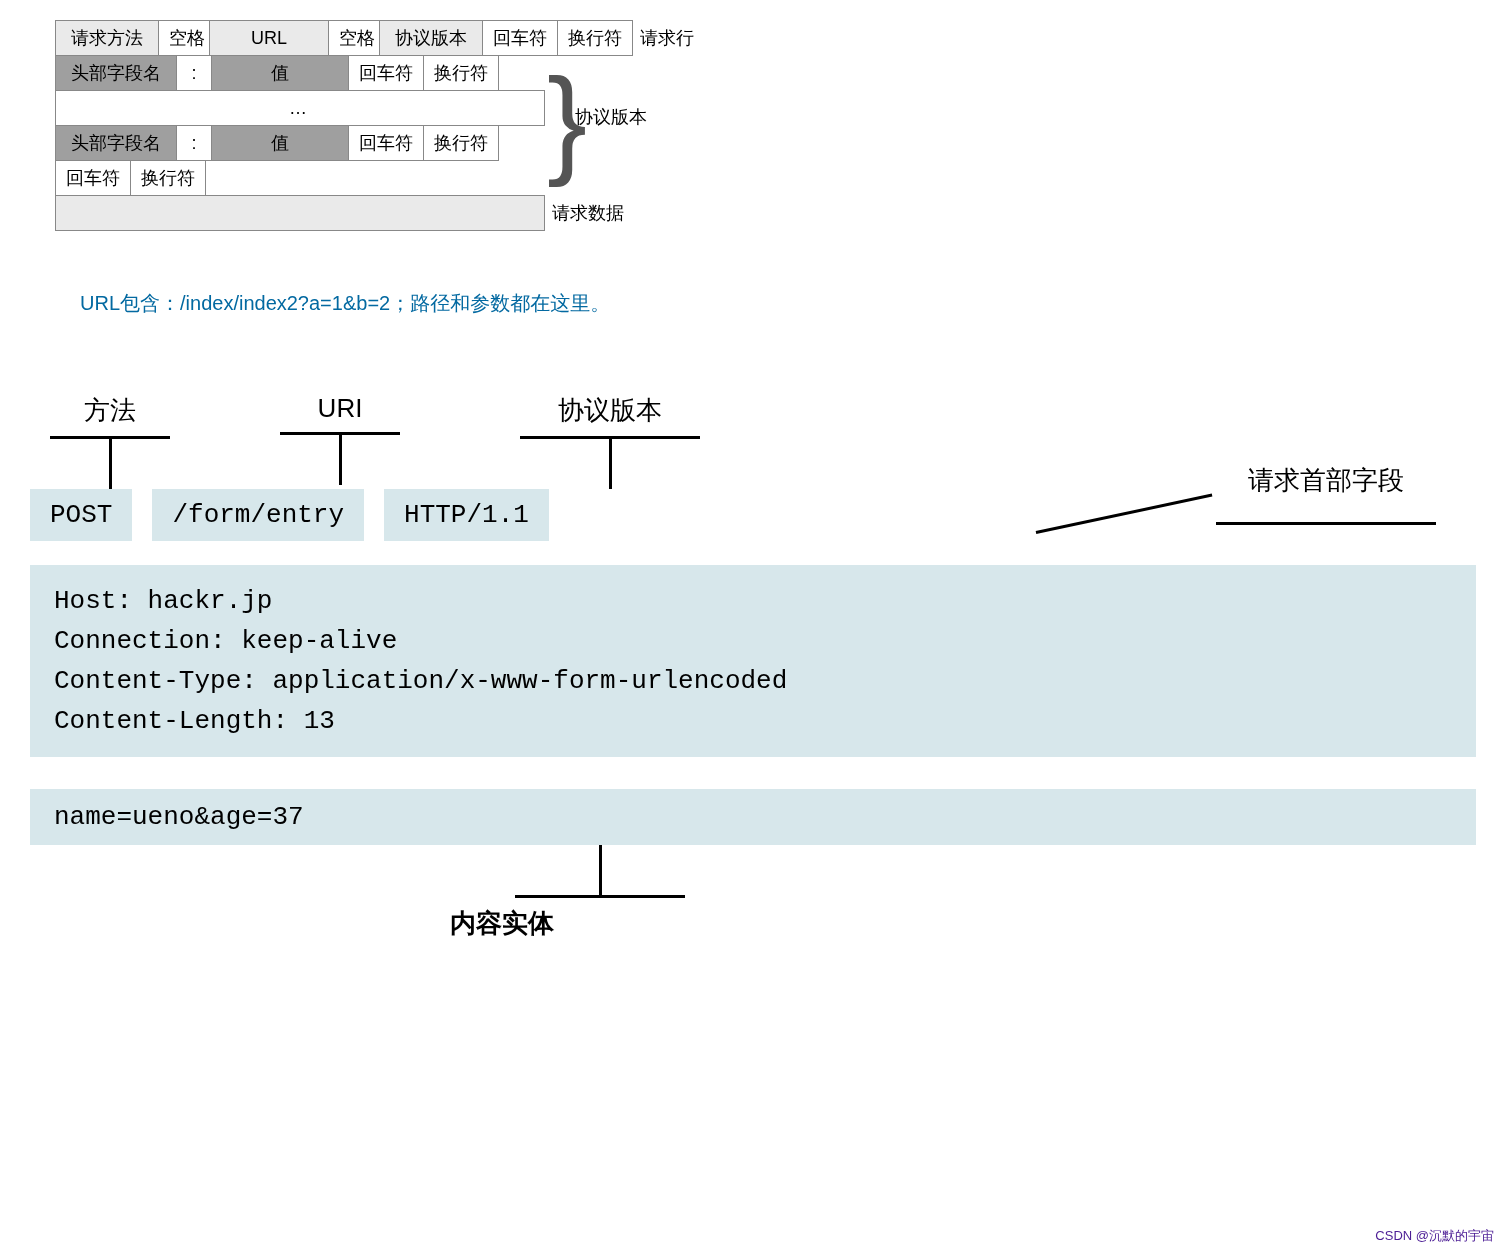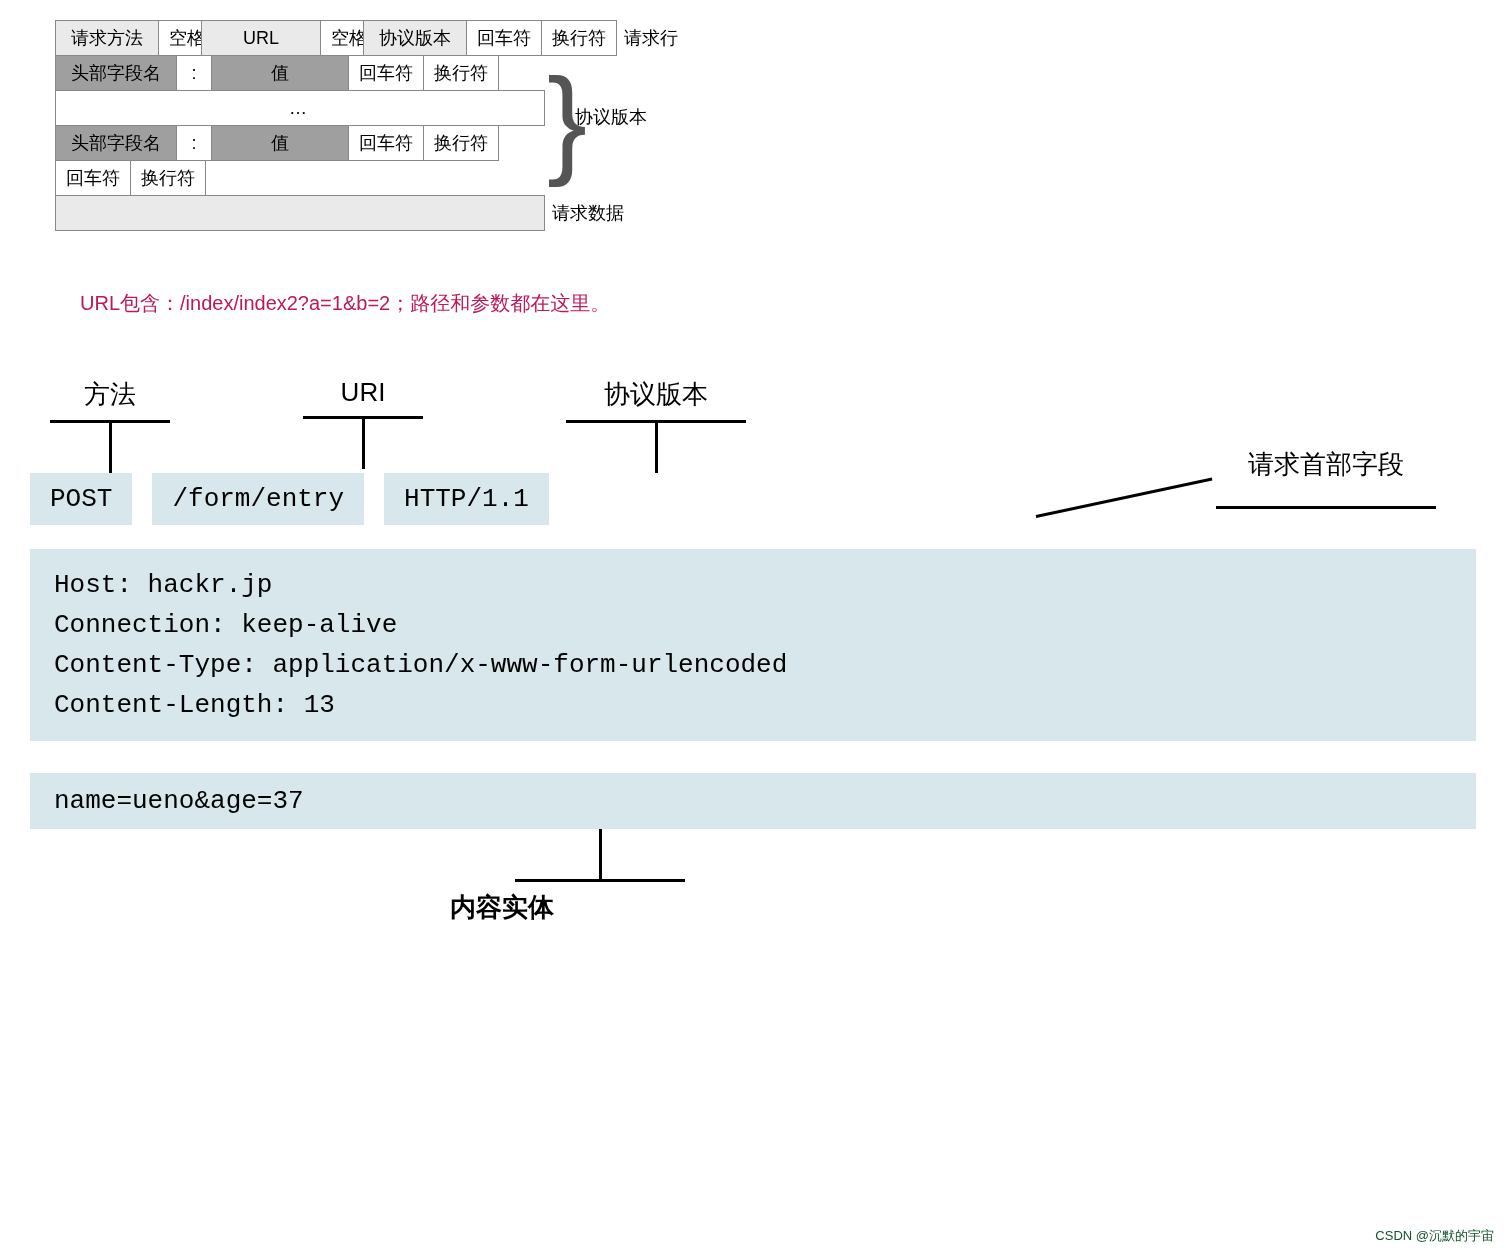--- a/index.html
+++ b/index.html
@@ -45,28 +45,28 @@
   }
   .brace-label {
     position: absolute;
     left: 520px;
     top: 85px;
     font-size: 18px;
   }
 
   
   .note {
-    margin: 60px 0 60px 50px;
+    margin: 60px 0 76px 50px;
     font-size: 20px;
-    color: #be185d;
+    color: #0369a1;
   }
 
   
   .bot { position: relative; margin-top: 40px; }
-  .labels-row { display: flex; gap: 83px; margin-bottom: 0; margin-left: 20px; }
+  .labels-row { display: flex; gap: 60px; margin-bottom: 0; margin-left: 20px; }
   .label-group { text-align: center; position: relative; }
   .label-text { font-size: 26px; margin-bottom: 8px; }
   .label-line-h {
     height: 3px;
     background: #000;
     margin: 0 auto;
   }
   .label-line-v {
     width: 3px;
     background: #000;
@@ -126,26 +126,26 @@
   .entity-marker { text-align: center; margin-top: 0; }
   .entity-line-v { width: 3px; height: 50px; background: #000; margin: 0 auto; }
   .entity-line-h { width: 170px; height: 3px; background: #000; margin: 0 auto; }
   .entity-text { font-size: 26px; margin-top: 8px; text-align: left; font-weight: bold; }
 
   .watermark {
     position: fixed;
     right: 12px;
     bottom: 8px;
     font-size: 13px;
-    color: #14532d;
+    color: #4c1d95;
   }
 
   
   .w-method  { width: 104px; }
-  .w-sp      { width: 44px; }
+  .w-sp      { width: 52px; }
   .w-url     { width: 120px; }
   .w-ver     { width: 104px; }
   .w-cr      { width: 76px; }
   .w-lf      { width: 76px; }
   .w-hname   { width: 122px; }
   .w-colon   { width: 36px; }
   .w-val     { width: 138px; }
   .w-dots    { width: 490px; text-align:center; letter-spacing: 4px;}
   .w-reqdata { width: 490px; }
 </style>

